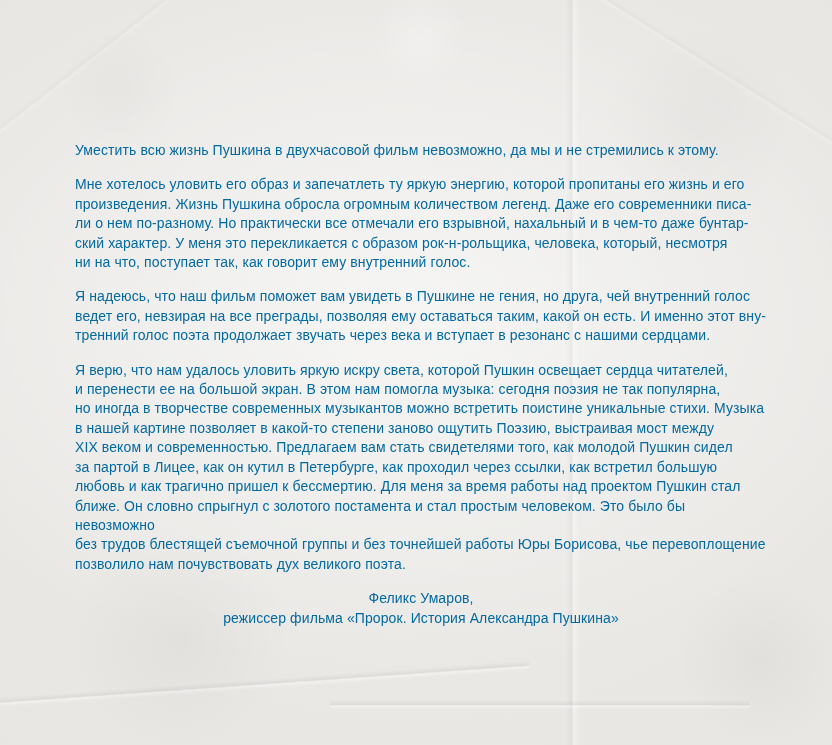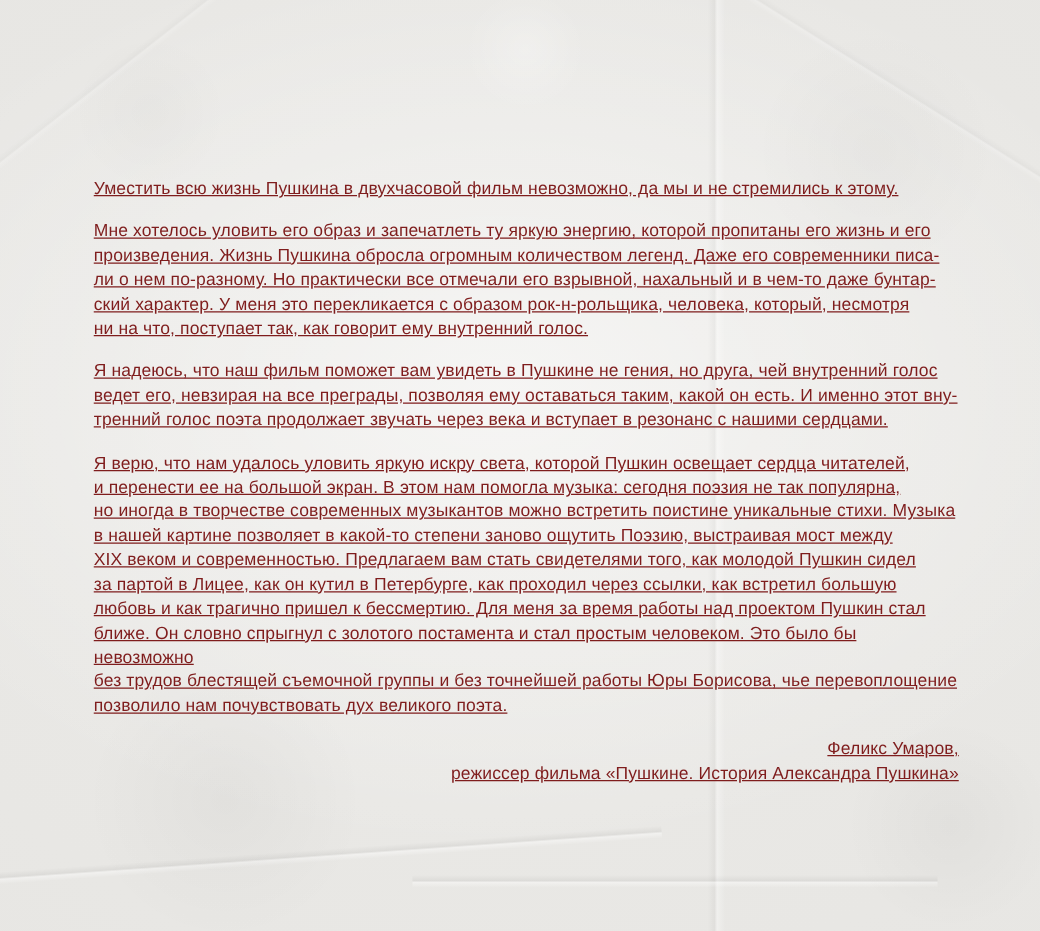--- a/index.html
+++ b/index.html
@@ -61,33 +61,32 @@
       radial-gradient(circle 160px at 180px 640px, rgba(0,0,0,0.03), rgba(0,0,0,0) 70%),
       radial-gradient(circle 120px at 760px 660px, rgba(0,0,0,0.03), rgba(0,0,0,0) 70%),
       radial-gradient(circle 70px at 420px 40px, rgba(255,255,255,0.25), rgba(255,255,255,0) 70%);
     pointer-events: none;
   }
   .content {
     position: absolute;
     left: 75px;
     top: 141px;
     width: 692px;
-    color: #7f1d1d;
+    color: #0369a1;
     font-size: 14px;
     line-height: 19.4px;
     letter-spacing: 0.1px;
-    text-decoration: underline;
   }
   .content p {
     margin: 0 0 15px 0;
     white-space: pre-line;
   }
   .signature {
     margin-top: 14px;
-    text-align: right;
+    text-align: center;
   }
   .signature p {
     margin: 0;
     white-space: normal;
   }
 </style>
 </head>
 <body>
 
 <div class="paper"></div>
@@ -113,15 +112,15 @@
 но иногда в творчестве современных музыкантов можно встретить поистине уникальные стихи. Музыка
 в нашей картине позволяет в какой-то степени заново ощутить Поэзию, выстраивая мост между
 XIX веком и современностью. Предлагаем вам стать свидетелями того, как молодой Пушкин сидел
 за партой в Лицее, как он кутил в Петербурге, как проходил через ссылки, как встретил большую
 любовь и как трагично пришел к бессмертию.  Для меня за время работы над проектом Пушкин стал
 ближе. Он словно спрыгнул с золотого постамента и стал простым человеком. Это было бы невозможно
 без трудов блестящей съемочной группы и без точнейшей работы Юры Борисова, чье перевоплощение
 позволило нам почувствовать дух великого поэта.</p>
   <div class="signature">
     <p>Феликс Умаров,</p>
-    <p>режиссер фильма «Пушкине. История Александра Пушкина»</p>
+    <p>режиссер фильма «Пророк. История Александра Пушкина»</p>
   </div>
 </div>
 
 </body></html>

